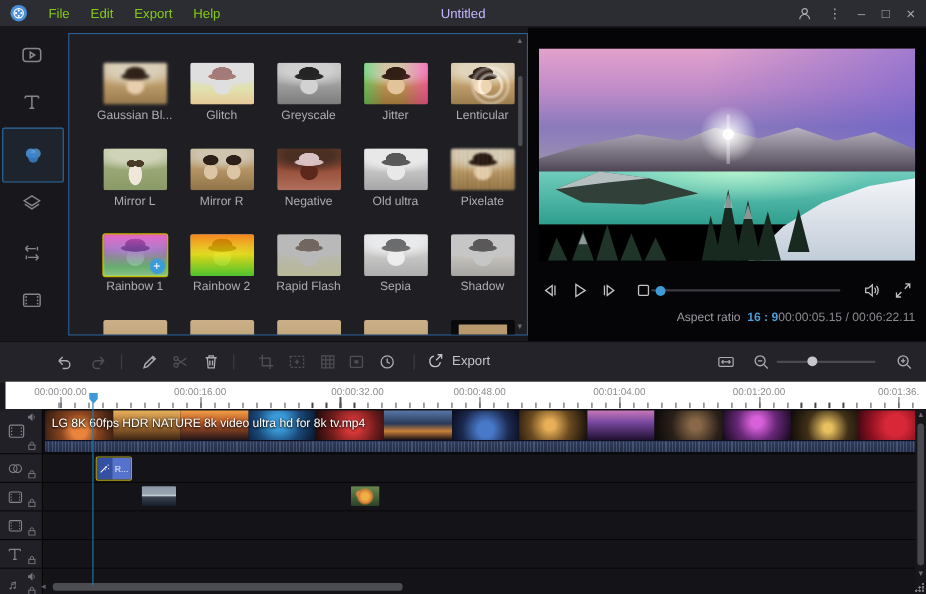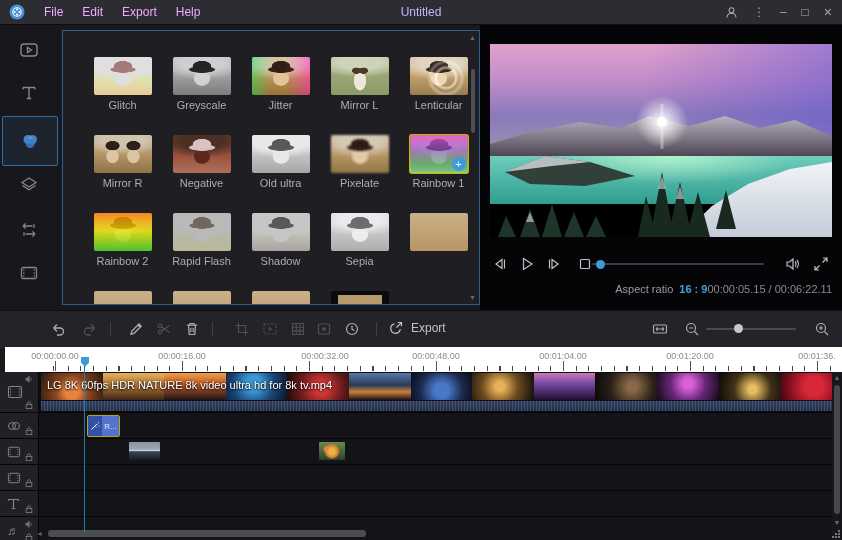--- a/index.html
+++ b/index.html
@@ -1,21 +1,21 @@
 <!DOCTYPE html>
 <html><head>
 <meta charset="utf-8">
 <style>
   html,body{margin:0;padding:0;background:#000;}
   #app{position:relative;width:842px;height:540px;background:#19191d;font-family:"Liberation Sans",sans-serif;overflow:hidden;-webkit-font-smoothing:antialiased;}
   svg{display:block;}
   
   .titlebar{position:absolute;top:0;left:0;right:0;height:24px;background:#2c2c33;border-bottom:1px solid #0e0e10;display:flex;align-items:center;z-index:9;}
   .logo{margin-left:9px;width:16px;height:16px;flex:none;}
-  .menu{margin-left:19px;font-size:12px;color:#f0abfc;cursor:default;}
+  .menu{margin-left:19px;font-size:12px;color:#84cc16;cursor:default;}
   .tb-title{position:absolute;left:0;right:0;text-align:center;font-size:12px;color:#c4b5fd;pointer-events:none;}
   .tb-right{position:absolute;right:10px;top:0;height:24px;display:flex;align-items:center;gap:15px;color:#a7a7ad;}
   .tb-right .glyph{font-size:12px;line-height:1;}
   .tb-right .close{font-size:14px;}
   
   .sidebar{position:absolute;top:24px;left:0;width:60px;height:286px;background:#18181c;}
   .sbi{position:absolute;left:2px;width:54px;height:46px;display:flex;align-items:center;justify-content:center;color:#85858c;}
   .sbi.active{background:#1d242e;border:1px solid #2d6da3;border-radius:2px;height:48px;}
   
   .fx-panel{position:absolute;top:30px;left:62px;width:416px;height:273px;border:1px solid #2a5f96;background:#1e1e23;overflow:hidden;}
@@ -212,38 +212,42 @@
         <circle cx="16.2" cy="8" r=".8" fill="currentColor" stroke="none"></circle>
           <circle cx="16.2" cy="11" r=".8" fill="currentColor" stroke="none"></circle>
           <circle cx="16.2" cy="14" r=".8" fill="currentColor" stroke="none"></circle>
       </svg>
     </div>
   </div>
 
   <div class="fx-panel">
     <div class="fx-grid">
       <div class="fxi">
+          <div class="th fx-gaussian"></div>
+          <div class="lb">Gaussian Bl...</div>
+        </div>
+      <div class="fxi">
           <div class="th fx-glitch"></div>
           <div class="lb">Glitch</div>
         </div>
       <div class="fxi">
           <div class="th fx-greyscale"></div>
           <div class="lb">Greyscale</div>
         </div>
       <div class="fxi">
           <div class="th fx-jitter"></div>
           <div class="lb">Jitter</div>
         </div>
       <div class="fxi">
+          <div class="th fx-lenticular"></div>
+          <div class="lb">Lenticular</div>
+        </div>
+      <div class="fxi">
           <div class="th fx-mirrorl"></div>
           <div class="lb">Mirror L</div>
-        </div>
-      <div class="fxi">
-          <div class="th fx-lenticular"></div>
-          <div class="lb">Lenticular</div>
         </div>
       <div class="fxi">
           <div class="th fx-mirrorr"></div>
           <div class="lb">Mirror R</div>
         </div>
       <div class="fxi">
           <div class="th fx-negative"></div>
           <div class="lb">Negative</div>
         </div>
       <div class="fxi">
@@ -262,26 +266,26 @@
       </div>
       <div class="fxi">
           <div class="th fx-rainbow2"></div>
           <div class="lb">Rainbow 2</div>
         </div>
       <div class="fxi">
           <div class="th fx-rapidflash"></div>
           <div class="lb">Rapid Flash</div>
         </div>
       <div class="fxi">
+          <div class="th fx-sepia"></div>
+          <div class="lb">Sepia</div>
+        </div>
+      <div class="fxi">
           <div class="th fx-shadow"></div>
           <div class="lb">Shadow</div>
-        </div>
-      <div class="fxi">
-          <div class="th fx-sepia"></div>
-          <div class="lb">Sepia</div>
         </div>
       <div class="fxi partial">
           <div class="th fx-p"></div>
         </div>
       <div class="fxi partial">
           <div class="th fx-p"></div>
         </div>
       <div class="fxi partial">
           <div class="th fx-p"></div>
         </div>

